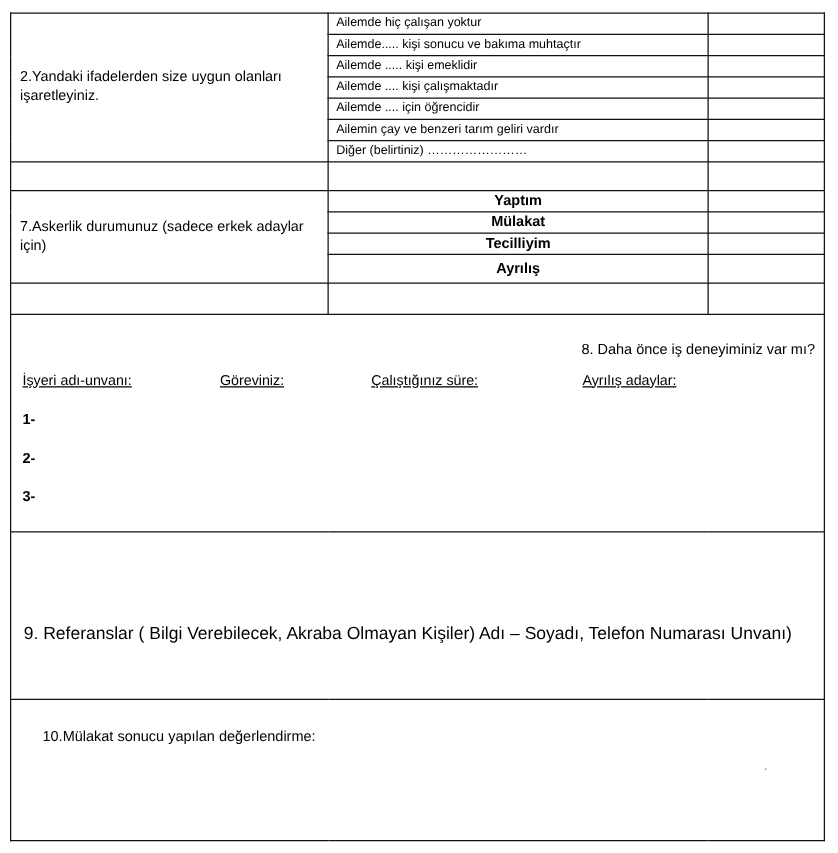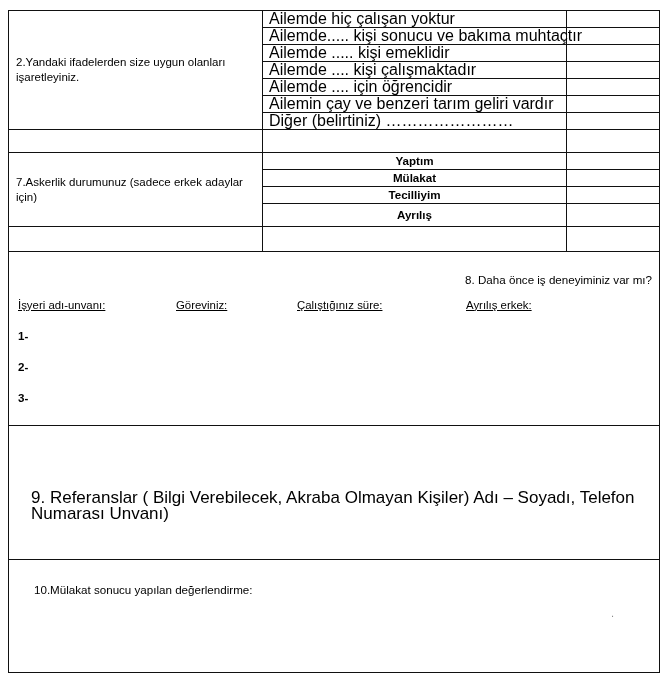--- a/index.html
+++ b/index.html
@@ -45,21 +45,21 @@
   col.c-check  { width: 93px; }
 
   
   .q-label {
     font-size: 11.5px;
     line-height: 15px;
     padding: 4px 6px 4px 7px;
     display: block;
   }
   .opt-text {
-    font-size: 16px;
+    font-size: 10px;
     line-height: 14px;
     padding: 1px 4px 1px 6px;
     display: block;
     white-space: nowrap;
   }
   .opt-center {
     font-size: 11.6px;
     line-height: 14px;
     padding: 1px 4px;
     display: block;
@@ -115,23 +115,23 @@
     margin: 0;
     padding-left: 2px;
   }
   .exp-num.n1 { margin-top: 13px; }
   .exp-num.n2 { margin-top: 17px; }
   .exp-num.n3 { margin-top: 17px; }
 
   
   .ref-inner { padding: 5px 7px 6px 7px; }
   .ref-title {
-    font-size: 17px;
+    font-size: 14px;
     line-height: 16px;
-    margin: 12px;
+    margin: 0;
     padding-top: 27px;
     padding-left: 3px;
   }
 
   
   .eval-inner { position: relative; padding: 6px 7px 6px 7px; height: 100%; box-sizing: border-box; }
   .eval-title {
     font-size: 11.6px;
     line-height: 15px;
     margin: 16px;
@@ -247,21 +247,21 @@
       </tr>
 
       <tr>
         <td colspan="3" class="block-cell" style="height:173px;">
           <div class="block-inner">
             <p class="blk-title">8. Daha önce iş deneyiminiz var mı?</p>
             <div class="exp-headers">
               <span class="exp-h h1">İşyeri adı-unvanı:</span>
               <span class="exp-h h2">Göreviniz:</span>
               <span class="exp-h h3">Çalıştığınız süre:</span>
-              <span class="exp-h h4">Ayrılış erkek:</span>
+              <span class="exp-h h4">Ayrılış adaylar:</span>
             </div>
             <p class="exp-num n1">1-</p>
             <p class="exp-num n2">2-</p>
             <p class="exp-num n3">3-</p>
           </div>
         </td>
       </tr>
 
       <tr>
         <td colspan="3" class="block-cell" style="height:133px;">

